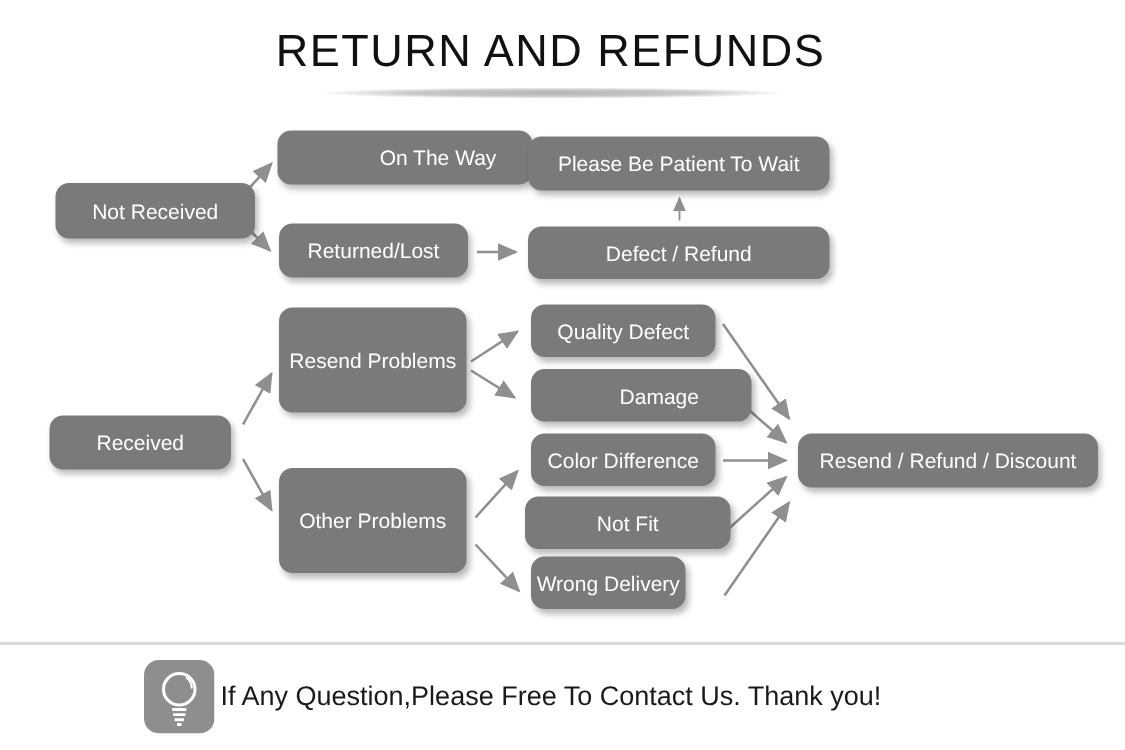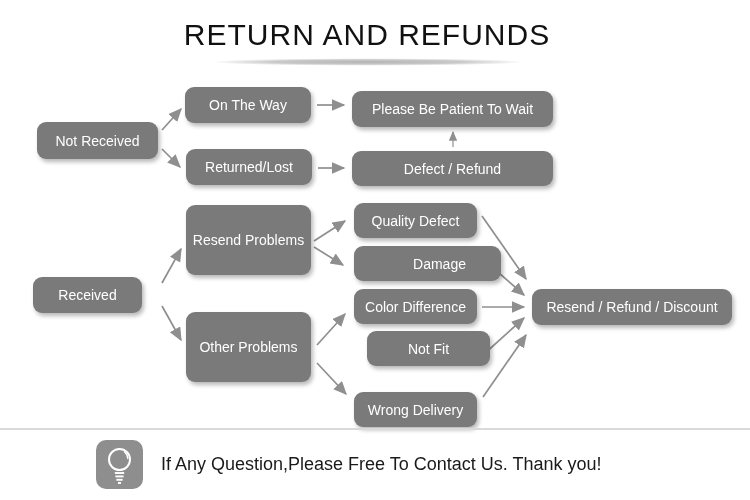--- a/index.html
+++ b/index.html
@@ -64,21 +64,21 @@
     height: 2px;
     background: #dadada;
   }
   .footer {
     position: absolute;
     left: 96px;
     top: 440px;
     height: 49px;
     display: flex;
     align-items: center;
-    gap: 18px;
+    gap: 4px;
   }
   .bulb-icon { display: inline-flex; }
   .footer-message {
     font-size: 18px;
     color: #1a1a1a;
   }
 </style>
 </head>
 <body>
 
@@ -106,33 +106,33 @@
       <line x1="317" y1="345" x2="345" y2="314" marker-end="url(#ah)"></line>
       <line x1="317" y1="363" x2="346" y2="394" marker-end="url(#ah)"></line>
       <line x1="482" y1="216" x2="526" y2="279" marker-end="url(#ah)"></line>
       <line x1="483" y1="259" x2="524" y2="295" marker-end="url(#ah)"></line>
       <line x1="482" y1="307" x2="524" y2="307" marker-end="url(#ah)"></line>
       <line x1="483" y1="355" x2="524" y2="318" marker-end="url(#ah)"></line>
       <line x1="483" y1="397" x2="526" y2="335" marker-end="url(#ah)"></line>
     </g>
   </svg>
 
-  <div class="node" style="left:37px;  top:122px; width:121px; height:37px;">Not Received</div>
-  <div class="node" style="left:185px; top:87px;  width:126px; height:36px;">On The Way</div>
+  <div class="node" style="left:37px;  top:122px; width:133px; height:37px;">Not Received</div>
+  <div class="node" style="left:185px; top:87px;  width:126px; height:36px;padding-left:44px;">On The Way</div>
   <div class="node" style="left:186px; top:149px; width:126px; height:36px;">Returned/Lost</div>
   <div class="node" style="left:352px; top:91px;  width:201px; height:36px;">Please Be Patient To Wait</div>
   <div class="node" style="left:352px; top:151px; width:201px; height:35px;">Defect / Refund</div>
-  <div class="node" style="left:33px;  top:277px; width:109px; height:36px;">Received</div>
+  <div class="node" style="left:33px;  top:277px; width:121px; height:36px;">Received</div>
   <div class="node" style="left:186px; top:205px; width:125px; height:70px;">Resend Problems</div>
   <div class="node" style="left:186px; top:312px; width:125px; height:70px;">Other Problems</div>
   <div class="node" style="left:354px; top:203px; width:123px; height:35px;">Quality Defect</div>
   <div class="node" style="left:354px; top:246px; width:123px; height:35px;padding-left:24px;">Damage</div>
   <div class="node" style="left:354px; top:289px; width:123px; height:35px;text-align:center;">Color Difference</div>
-  <div class="node" style="left:367px; top:331px; width:123px; height:35px;">Not Fit</div>
-  <div class="node" style="left:354px; top:392px; width:123px; height:35px;">Wrong Delivery</div>
+  <div class="node" style="left:350px; top:331px; width:137px; height:35px;">Not Fit</div>
+  <div class="node" style="left:354px; top:371px; width:103px; height:35px;">Wrong Delivery</div>
   <div class="node" style="left:532px; top:289px; width:200px; height:36px;">Resend / Refund / Discount</div>
 
   <div class="footer-divider"></div>
 
   <div class="footer">
     <span class="bulb-icon">
       <svg width="47" height="49" viewBox="0 0 47 49" xmlns="http://www.w3.org/2000/svg">
         <rect x="0" y="0" width="47" height="49" rx="10" fill="#8e8e8e"></rect>
         <circle cx="23.5" cy="19.5" r="10.5" fill="none" stroke="#ffffff" stroke-width="2"></circle>
         <path d="M28.5 12 A 8.6 8.6 0 0 1 31.8 18.5" fill="none" stroke="#ffffff" stroke-width="1.4" stroke-linecap="round"></path>

